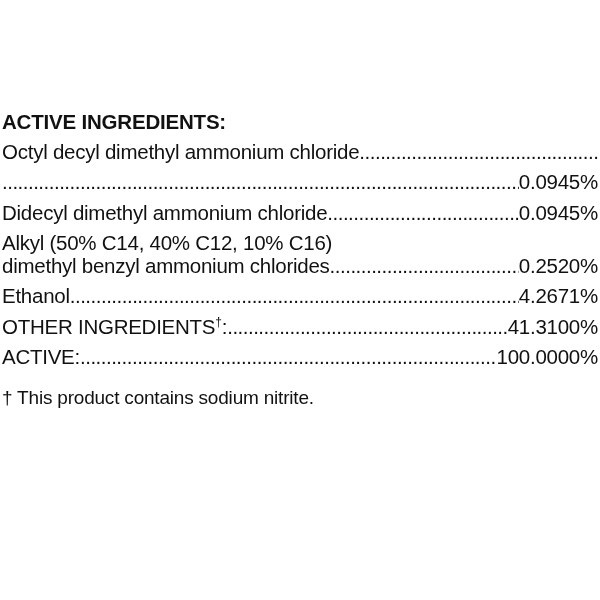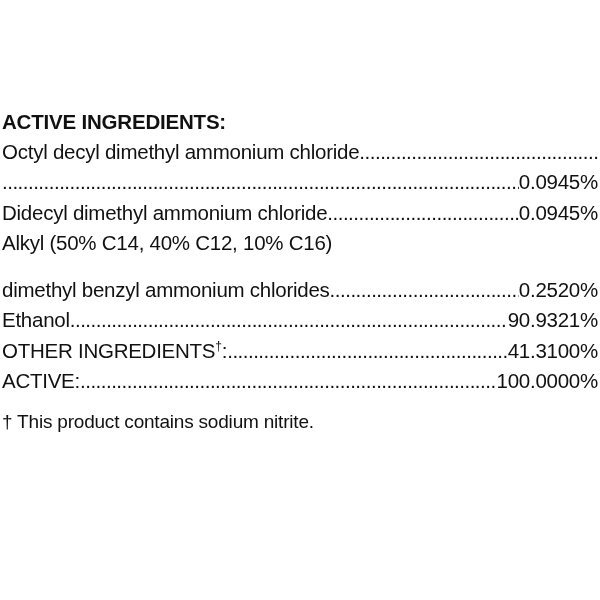--- a/index.html
+++ b/index.html
@@ -59,21 +59,21 @@
     color: #111111;
   }
   .row .value {
     flex: 0 0 auto;
     text-align: right;
   }
   .plain-row {
     font-size: 20.5px;
     line-height: 1.0;
     letter-spacing: -0.25px;
-    margin-bottom: 26px;
+    margin-bottom: 2px;
     white-space: nowrap;
   }
   .sup {
     font-size: 12px;
     vertical-align: super;
     line-height: 0;
   }
   .footnote {
     font-size: 19px;
     line-height: 1.0;
@@ -110,21 +110,21 @@
 
     <div class="row">
       <span class="name">dimethyl benzyl ammonium chlorides</span>
       <span class="dots">..............................................................................................................</span>
       <span class="value">0.2520%</span>
     </div>
 
     <div class="row">
       <span class="name">Ethanol</span>
       <span class="dots">..............................................................................................................</span>
-      <span class="value">90.9321%</span>
+      <span class="value">4.2671%</span>
     </div>
 
     <div class="row">
       <span class="name"><span>OTHER INGREDIENTS</span><span class="sup">†</span><span>:</span></span>
       <span class="dots">..............................................................................................................</span>
       <span class="value">41.3100%</span>
     </div>
 
     <div class="row">
       <span class="name">ACTIVE:</span>

